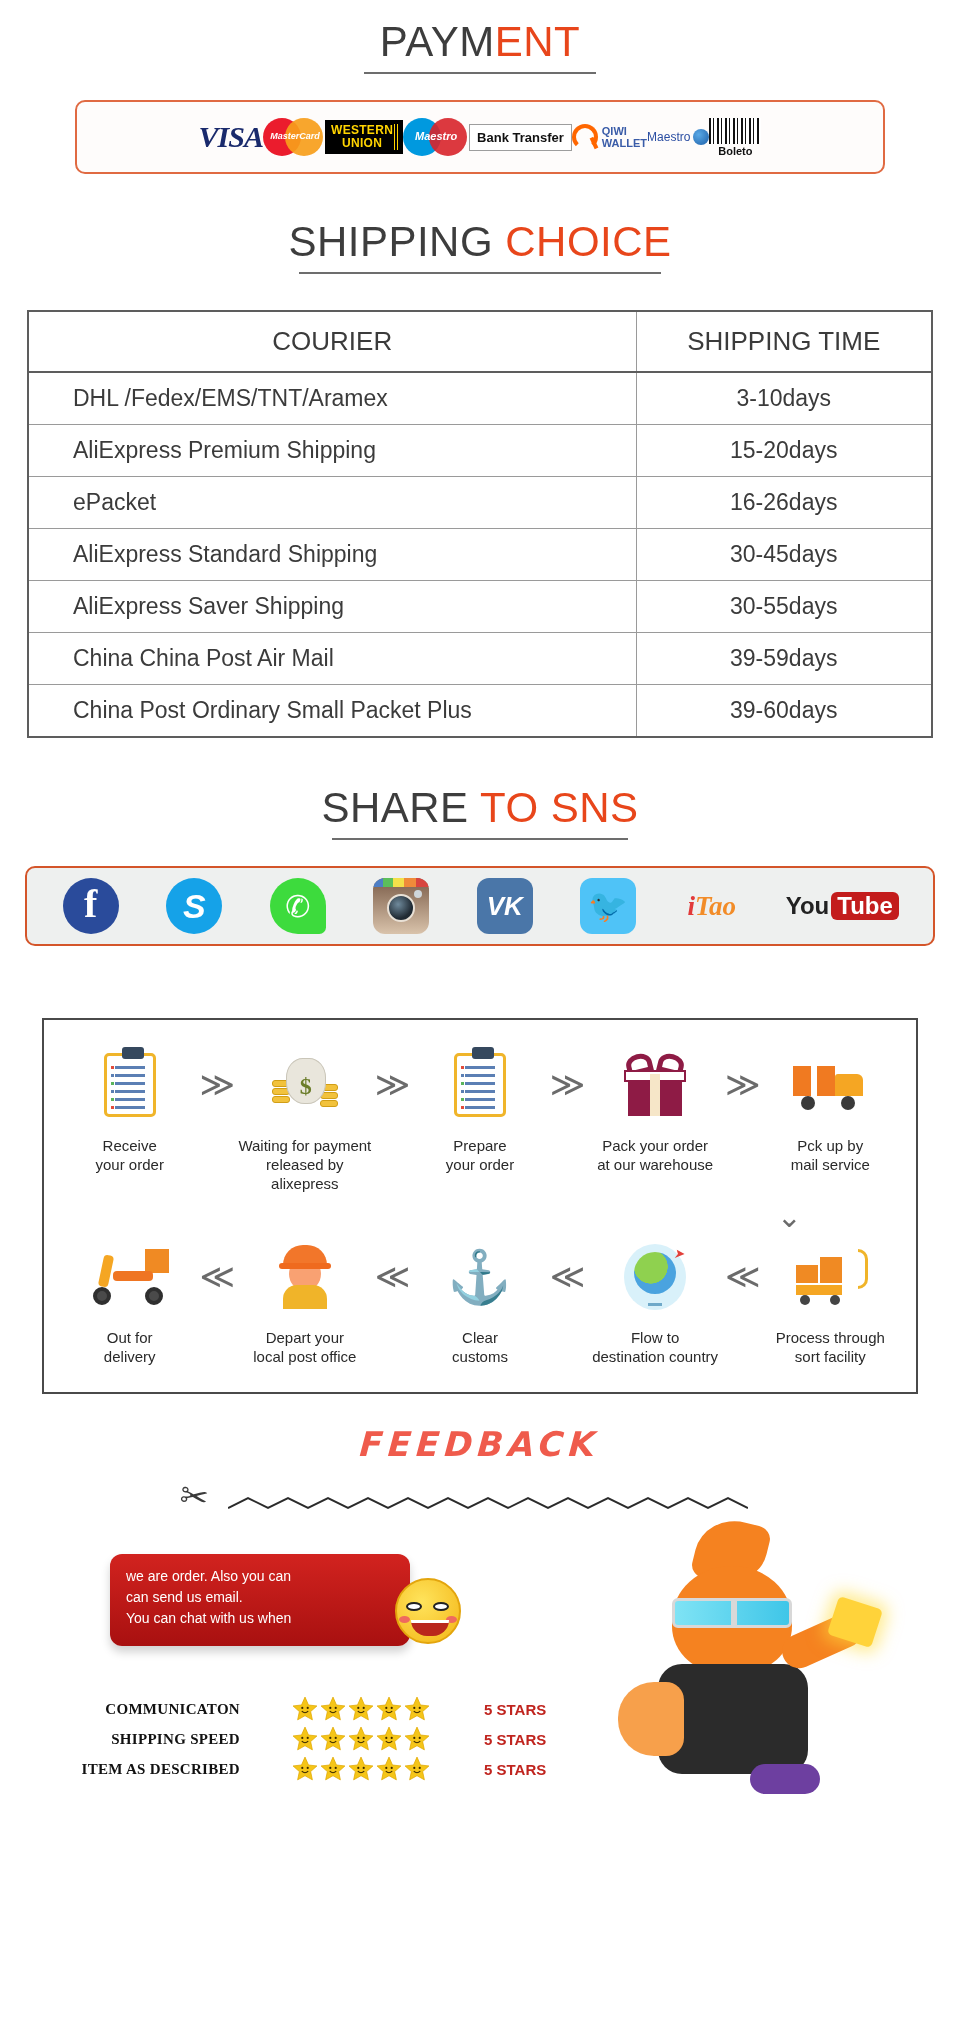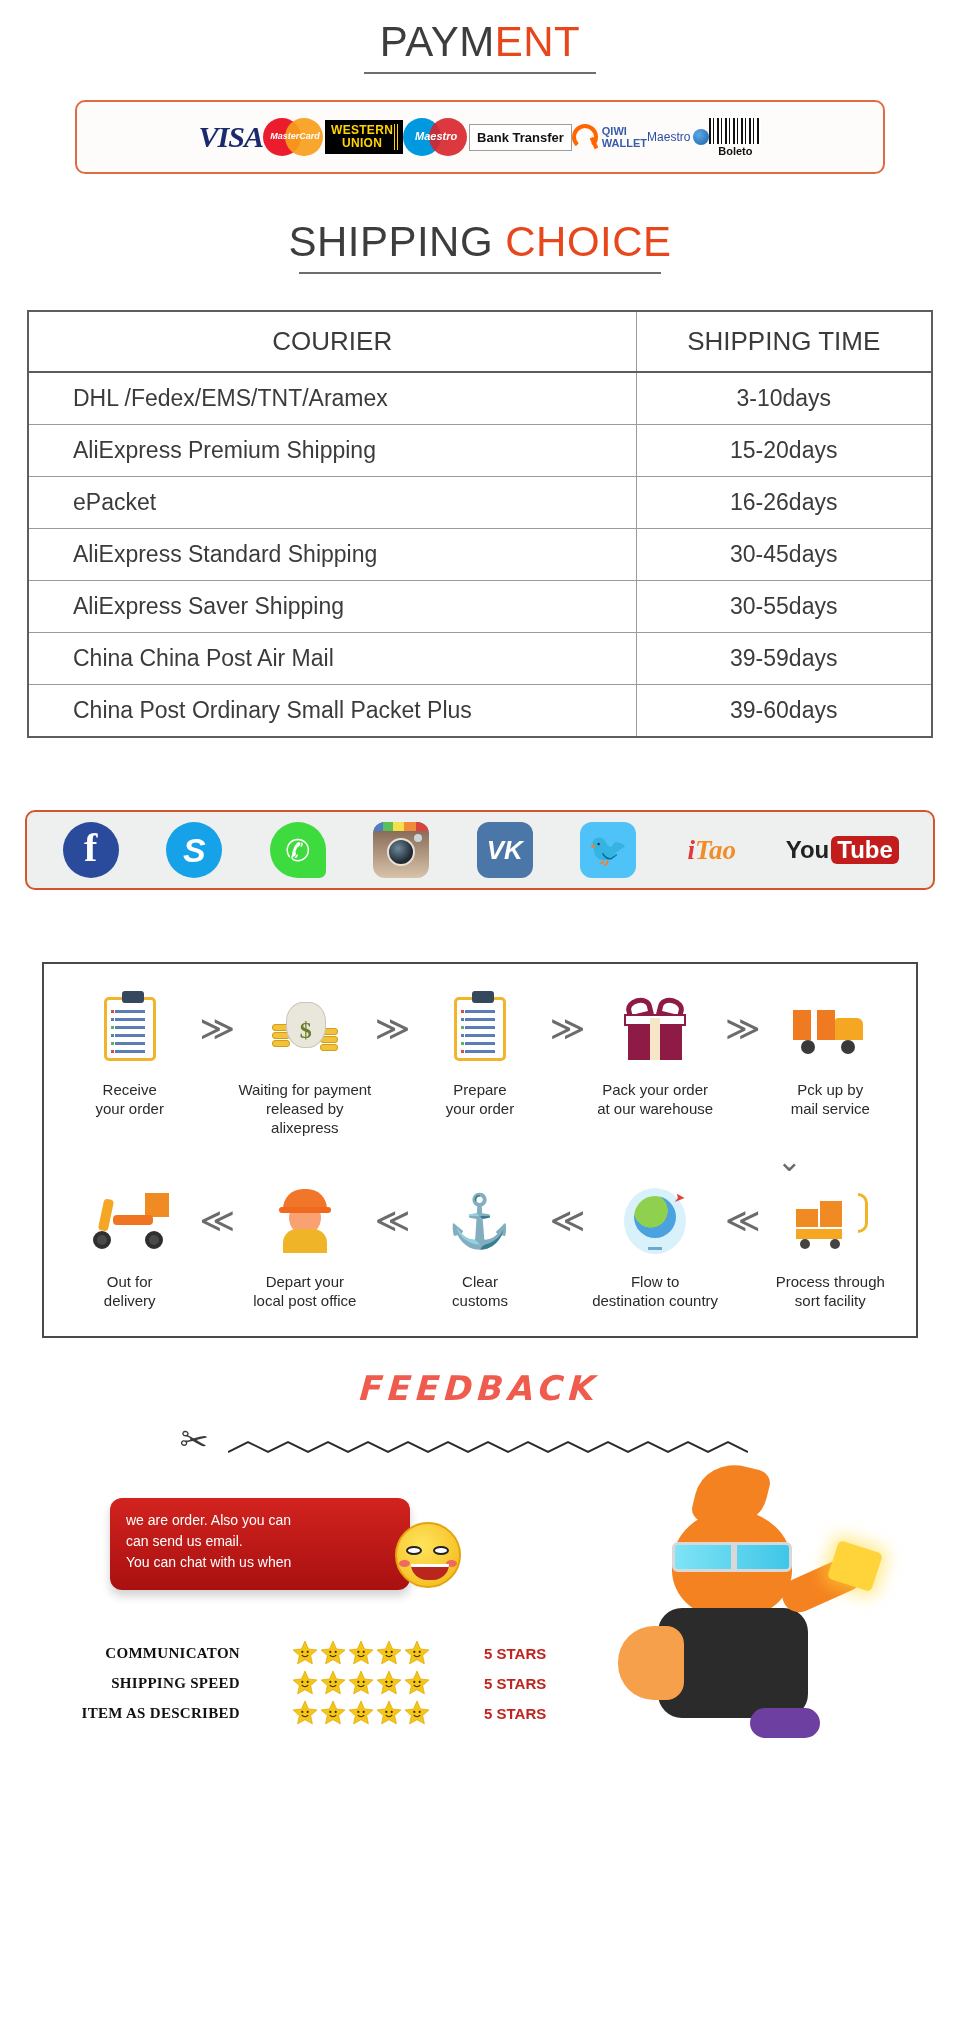--- a/index.html
+++ b/index.html
@@ -444,20 +444,27 @@
       </tr>
       <tr>
         <td class="courier">China Post Ordinary Small Packet Plus</td>
         <td class="time">39-60days</td>
       </tr>
     </tbody>
   </table>
 </section>
 
 <section id="sns-section">
+  <div class="head-wrap">
+    <div class="sec-head">
+      <span class="dark">SHARE</span>
+      <span class="accent">TO SNS</span>
+    </div>
+    <div class="head-rule" style="width:296px"></div>
+  </div>
 
   <div class="sns-box">
     <div class="sns-icon">
       <div class="ic-fb">f</div>
     </div>
     <div class="sns-icon">
       <div class="ic-skype">S</div>
     </div>
     <div class="sns-icon">
       <div class="ic-wa">

